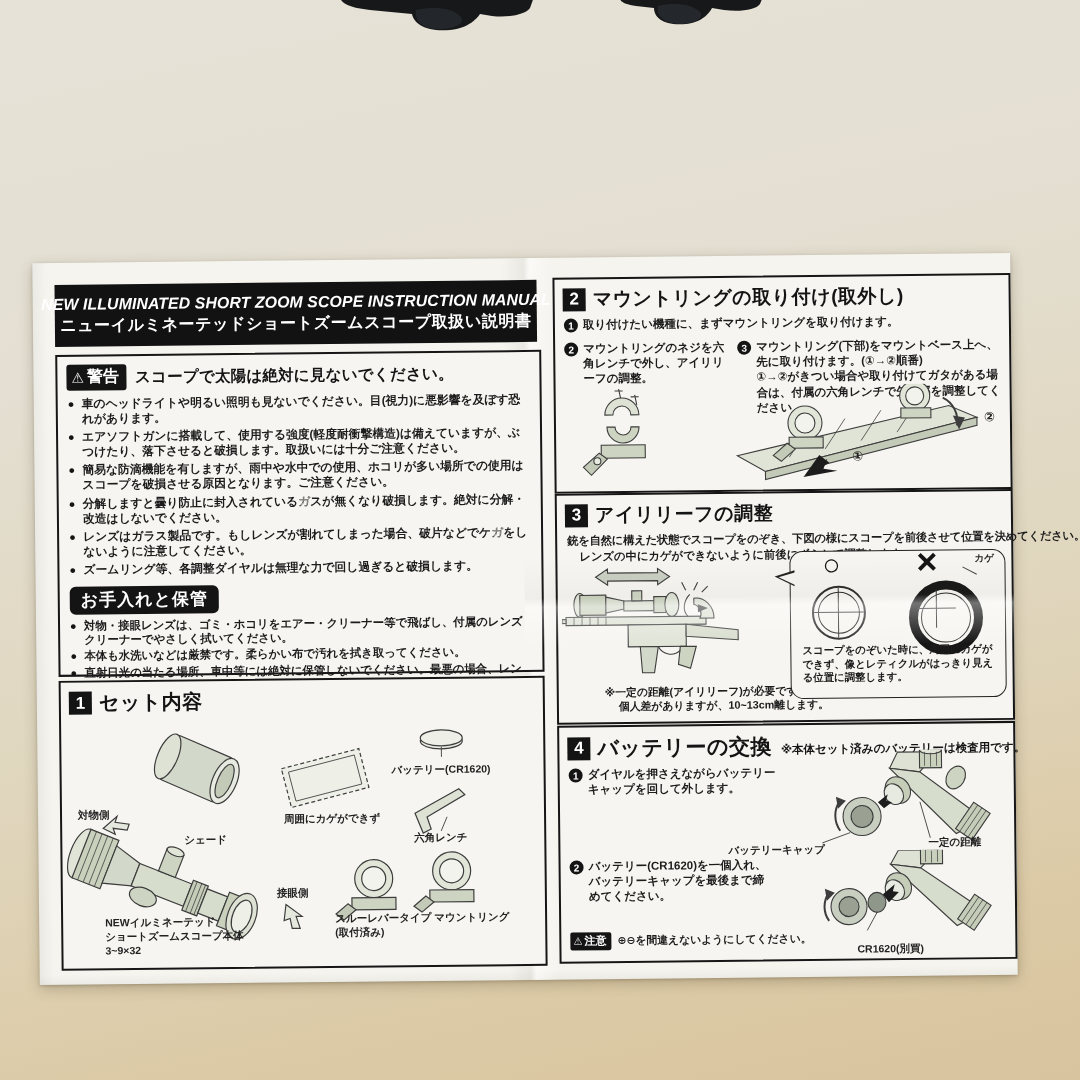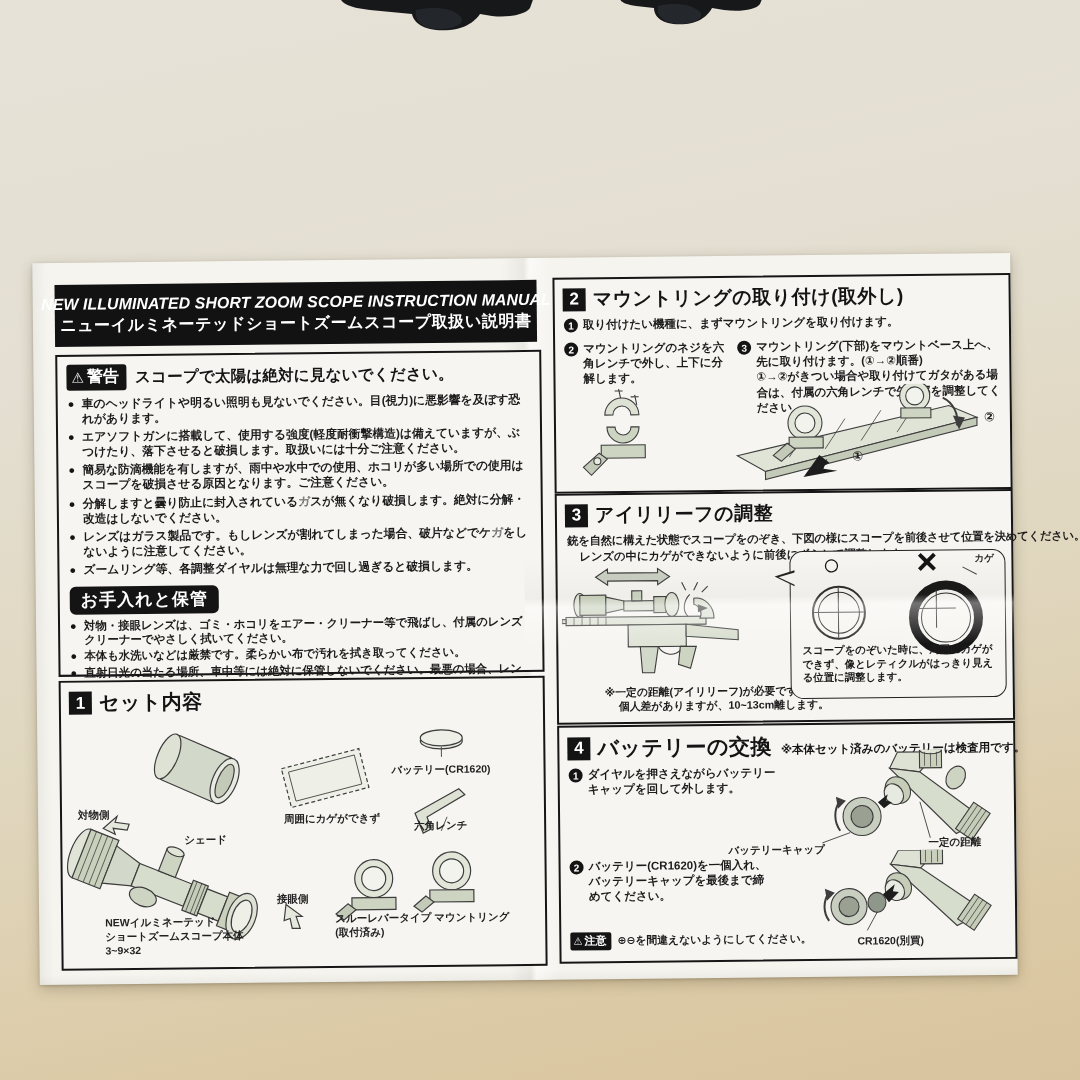--- a/index.html
+++ b/index.html
@@ -226,22 +226,22 @@
             <line x1="379" y1="34" x2="379" y2="44" fill="none"></line>
             <line x1="378" y1="118" x2="384" y2="104" fill="none"></line>
           </g>
         </g>
       </svg>
 
       <div class="abs ill-label" style="left:16px;top:126px;">対物側</div>
       <div class="abs ill-label" style="left:122px;top:152px;">シェード</div>
       <div class="abs ill-label" style="left:222px;top:132px;">周囲にカゲができず</div>
       <div class="abs ill-label" style="left:330px;top:84px;">バッテリー(CR1620)</div>
-      <div class="abs ill-label" style="left:352px;top:140px;">六角レンチ</div>
-      <div class="abs ill-label" style="left:214px;top:212px;">接眼側</div>
+      <div class="abs ill-label" style="left:352px;top:152px;">六角レンチ</div>
+      <div class="abs ill-label" style="left:214px;top:206px;">接眼側</div>
       <div class="abs" style="left:42px;top:234px;">
         <div class="ill-label">NEWイルミネーテッド</div>
         <div class="ill-label">ショートズームスコープ本体</div>
         <div class="ill-label">3~9×32</div>
       </div>
       <div class="abs" style="left:272px;top:232px;">
         <div class="ill-label">スルーレバータイプ マウントリング</div>
         <div class="ill-label">(取付済み)</div>
       </div>
     </div>
@@ -250,21 +250,21 @@
       <div class="boxhead">
         <div class="nsq">2</div>
         <div class="boxtitle">マウントリングの取り付け(取外し)</div>
       </div>
       <div class="step-row" style="padding:2px 8px 0 9px;">
         <span class="stepn">1</span>
         <span class="step-text">取り付けたい機種に、まずマウントリングを取り付けます。</span>
       </div>
       <div class="step-row abs" style="left:9px;top:62px;width:160px;">
         <span class="stepn">2</span>
-        <span class="step-text">マウントリングのネジを六角レンチで外し、上下に分解します。</span>
+        <span class="step-text">マウントリングのネジを六角レンチで外し、アイリリーフの調整。</span>
       </div>
       <div class="step-row abs" style="left:182px;top:62px;width:266px;">
         <span class="stepn">3</span>
         <span class="step-text"><span>マウントリング(下部)をマウントベース上へ、先に取り付けます。(①→②順番)</span><br>
         <span>①→②がきつい場合や取り付けてガタがある場合は、付属の六角レンチで矢印部を調整してください。</span></span>
       </div>
       <svg class="abs" style="left:1px;top:108px;" width="450" height="100" viewBox="0 0 450 100">
         <g stroke="#3d3d3d" stroke-width="1.1" fill="#d3d9ca">
 
           <g>
@@ -451,21 +451,21 @@
           <circle cx="78" cy="56" r="18" fill="#c9cfc0"></circle>
           <circle cx="78" cy="56" r="10" fill="#9aa192"></circle>
           <path d="M58,70 A24 24 0 0 1 58,42" fill="none" stroke-width="2"></path>
           <polygon points="54,38 64,42 56,50" fill="#3d3d3d" stroke="none"></polygon>
 
           <ellipse cx="106" cy="52" rx="9" ry="10" fill="#8f968a"></ellipse>
           <polygon points="112,44 124,34 122,41 128,42 118,52" fill="#1d1d1d" stroke="none"></polygon>
           <line x1="106" y1="62" x2="96" y2="80" stroke-width=".9"></line>
         </g>
       </svg>
-      <div class="abs ill-label" style="left:296px;top:210px;">CR1620(別買)</div>
+      <div class="abs ill-label" style="left:296px;top:218px;">CR1620(別買)</div>
 
       <div class="caution-row">
         <div class="caution-badge">
           <span class="warn-tri" style="font-size:10px;">⚠</span>
           <span>注意</span>
         </div>
         <div class="caution-text">⊕⊖を間違えないようにしてください。</div>
       </div>
     </div>
 

